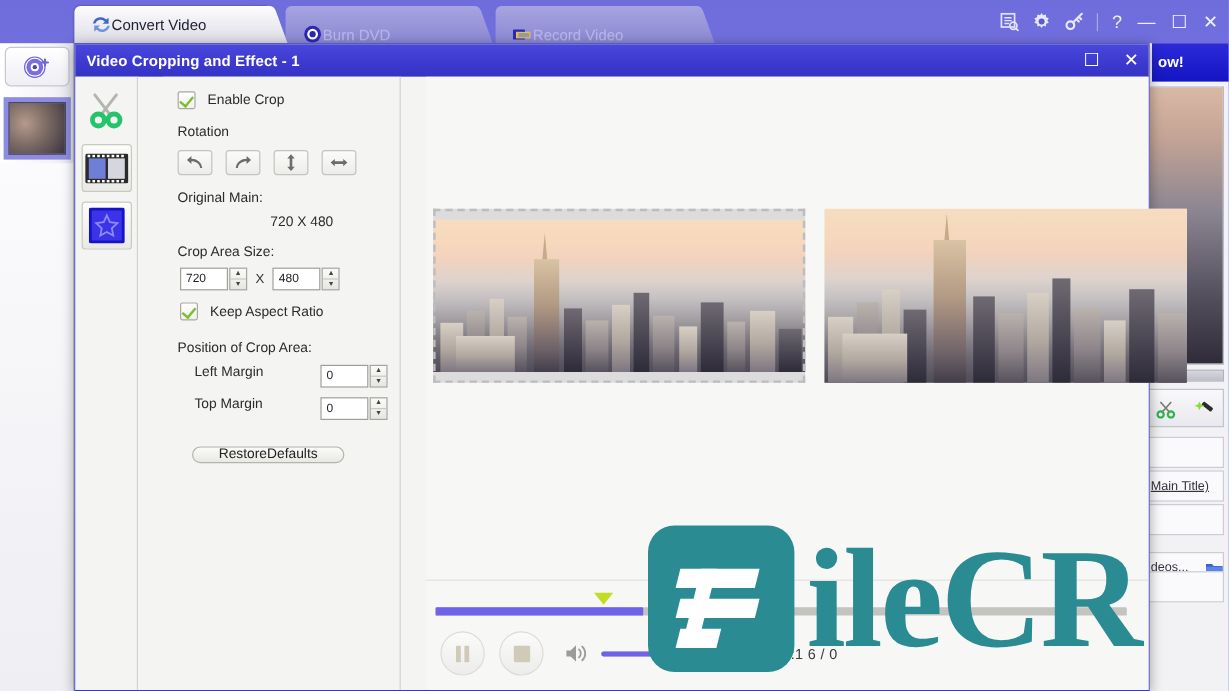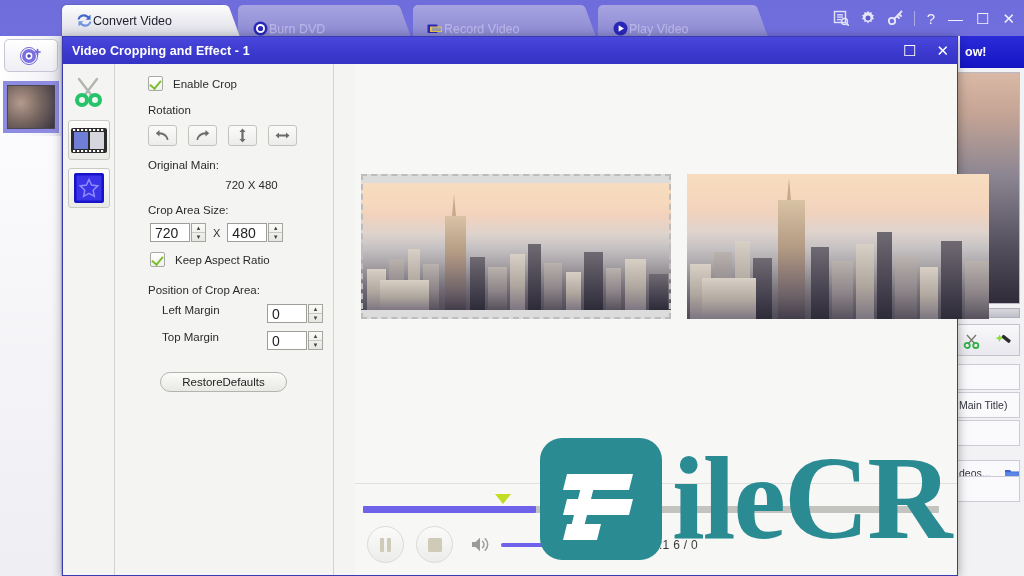--- a/index.html
+++ b/index.html
@@ -121,21 +121,21 @@
     position: absolute; left: 4px; top: 288px; right: 4px; height: 32px;
     background: linear-gradient(180deg,#f9f9fb,#e8e8ee);
     border: 1px solid #c3c3cd;
     display: flex; align-items: center; justify-content: space-around;
   }
   .rs-row {
     position: absolute; left: 4px; right: 4px; height: 26px;
     background: #fafafc; border: 1px solid #ccccd6;
     font-size: 10.5px; color: #33333f;
     display: flex; align-items: center; padding-left: 3px;
-    white-space: nowrap; overflow: hidden;
+    white-space: nowrap; overflow: hidden; text-decoration: underline;
   }
 
   
   #dialog {
     position: absolute; left: 62px; top: 36px; width: 896px; height: 540px;
     background: #f0f0ee;
     border: 1px solid #3a3ab5;
     box-shadow: 0 2px 10px rgba(0,0,0,.35);
     z-index: 40;
     display: flex; flex-direction: column;
@@ -201,21 +201,21 @@
     background: linear-gradient(180deg,#fbfbf9,#ececea);
     border: 1px solid #c4c4be; border-radius: 3px;
     display: flex; align-items: center; justify-content: center;
   }
   #orig-size-value { margin-top: 8px; text-align: center; padding-left: 32px; font-size: 11.5px; }
 
   .spin-wrap { display: inline-flex; align-items: stretch; height: 19px; }
   .spin-input {
     width: 40px; height: 19px;
     background: #fff; border: 1px solid #9f9f99;
-    font-family: "Liberation Sans", sans-serif; font-size: 14px; color: #222;
+    font-family: "Liberation Sans", sans-serif; font-size: 10px; color: #222;
     text-align: left; padding-left: 4px; outline: none;
   }
   .spin-btns {
     width: 15px; height: 19px; margin-left: 1px;
     background: linear-gradient(180deg,#fafaf8,#e6e6e2);
     border: 1px solid #a6a6a0;
     display: flex; flex-direction: column;
   }
   .spin-btns span {
     flex: 1; display: flex; align-items: center; justify-content: center;
@@ -228,21 +228,21 @@
 
   #margins { margin-top: 7px; }
   .margin-row {
     display: flex; margin-top: 8px;
     padding-left: 14px;
   }
   .margin-label { flex: 1; font-size: 11.5px; }
 
   #restore-btn {
     margin-top: 22px; margin-left: 12px;
-    width: 127px; height: 20px;
+    width: 127px; height: 14px;
     background: linear-gradient(180deg,#fbfbf9,#e8e8e4);
     border: 1px solid #b4b4ae; border-radius: 10px;
     font-family: "Liberation Sans", sans-serif;
     font-size: 11.5px; color: #222;
     display: flex; align-items: center; justify-content: center;
   }
 
   
   #preview-area {
     flex: 1; min-width: 0;
@@ -441,28 +441,20 @@
     <div class="tab inactive" style="left:413px; width:165px">
       <span class="tab-skew-r"></span>
       <svg class="ticon" viewBox="0 0 17 15">
         <rect x="0.5" y="3.5" width="10" height="8.5" rx="1" fill="#2a28b8"></rect>
         <rect x="3" y="5.5" width="12" height="5.5" fill="#e8c24a"></rect>
         <rect x="5" y="6.5" width="9" height="3.5" fill="#9a9aa8"></rect>
       </svg>
       <span class="tab-label">Record Video</span>
     </div>
 
-    <div class="tab inactive" style="left:598px; width:152px">
-      <span class="tab-skew-r"></span>
-      <svg class="ticon" viewBox="0 0 17 15">
-        <circle cx="8.5" cy="7.5" r="7" fill="#2a28b8"></circle>
-        <path d="M6.6 4.3 L12 7.5 L6.6 10.7 Z" fill="#ffffff"></path>
-      </svg>
-      <span class="tab-label">Play Video</span>
-    </div>
   </div>
 
   <div id="titlebar-tools">
     <svg class="tb-ic" viewBox="0 0 16 16">
       <rect x="1.5" y="1.5" width="11" height="11" fill="none" stroke="#e9e9fa" stroke-width="1.4"></rect>
       <path d="M4 4.8 h6 M4 7.2 h6 M4 9.6 h4" stroke="#e9e9fa" stroke-width="1.2"></path>
       <circle cx="11.5" cy="11.5" r="3" fill="none" stroke="#e9e9fa" stroke-width="1.4"></circle>
       <path d="M13.6 13.6 L15.5 15.5" stroke="#e9e9fa" stroke-width="1.6" stroke-linecap="round"></path>
     </svg>
     <svg class="tb-ic" viewBox="0 0 16 16">

